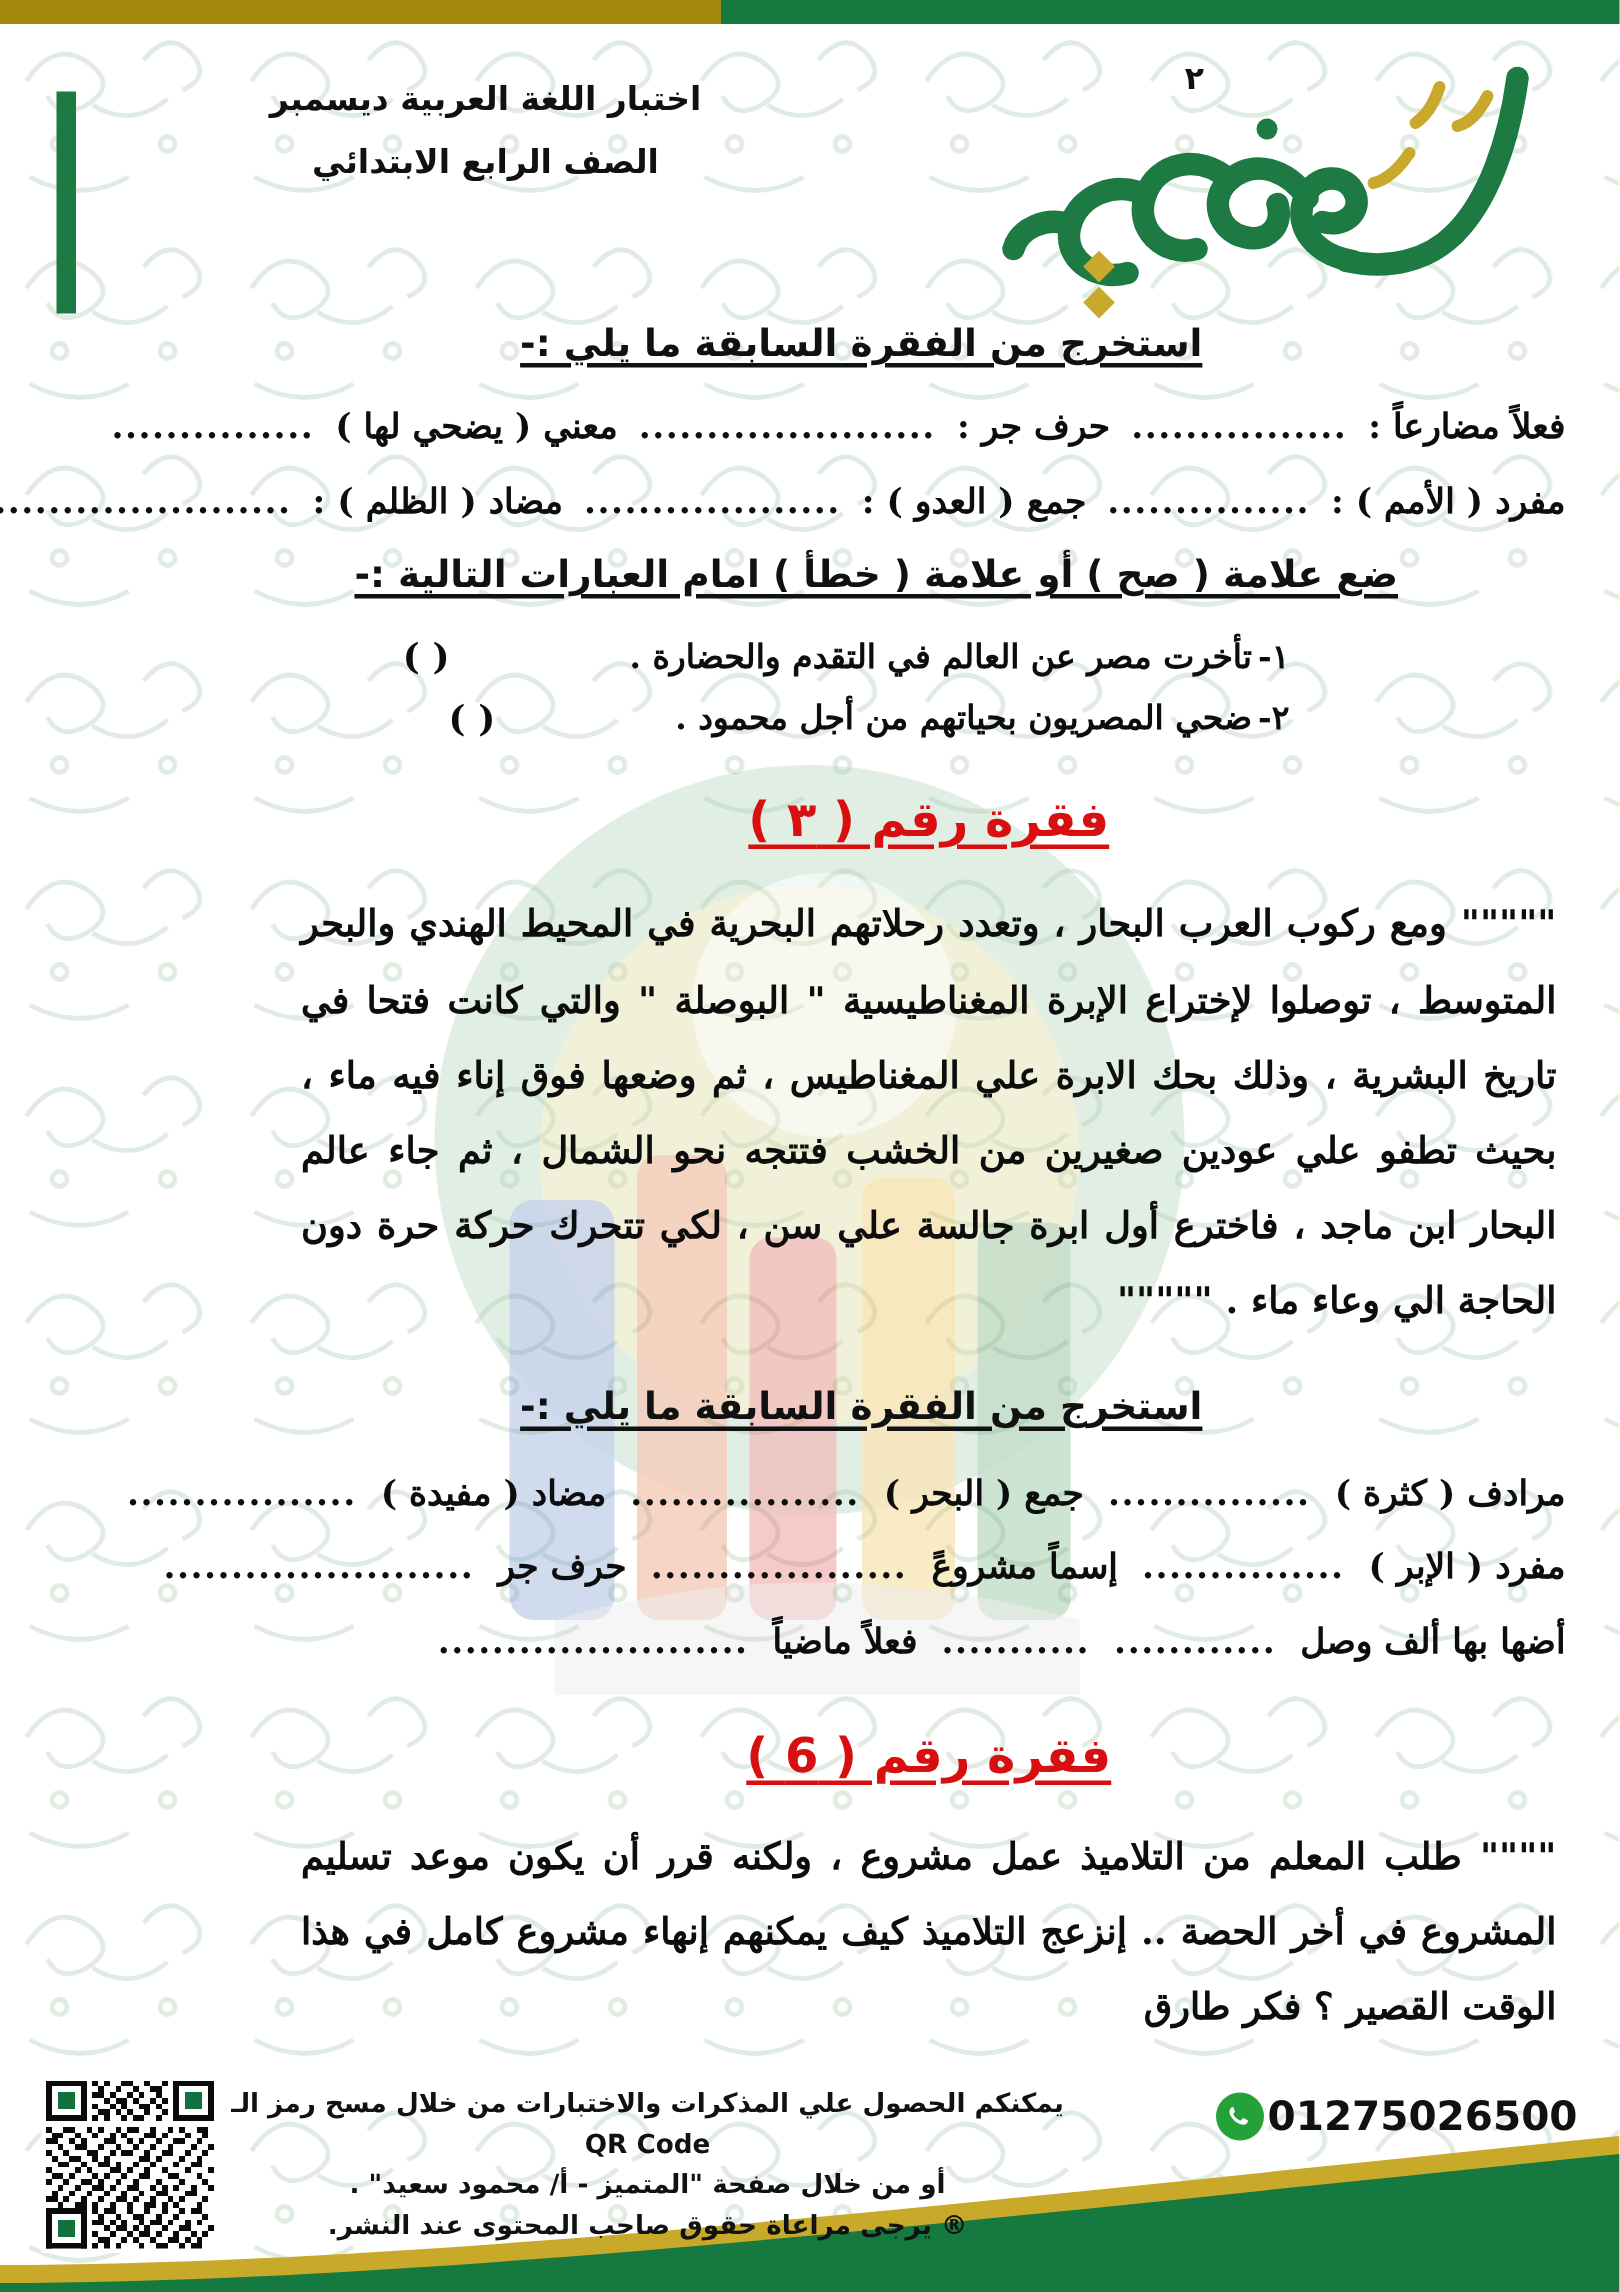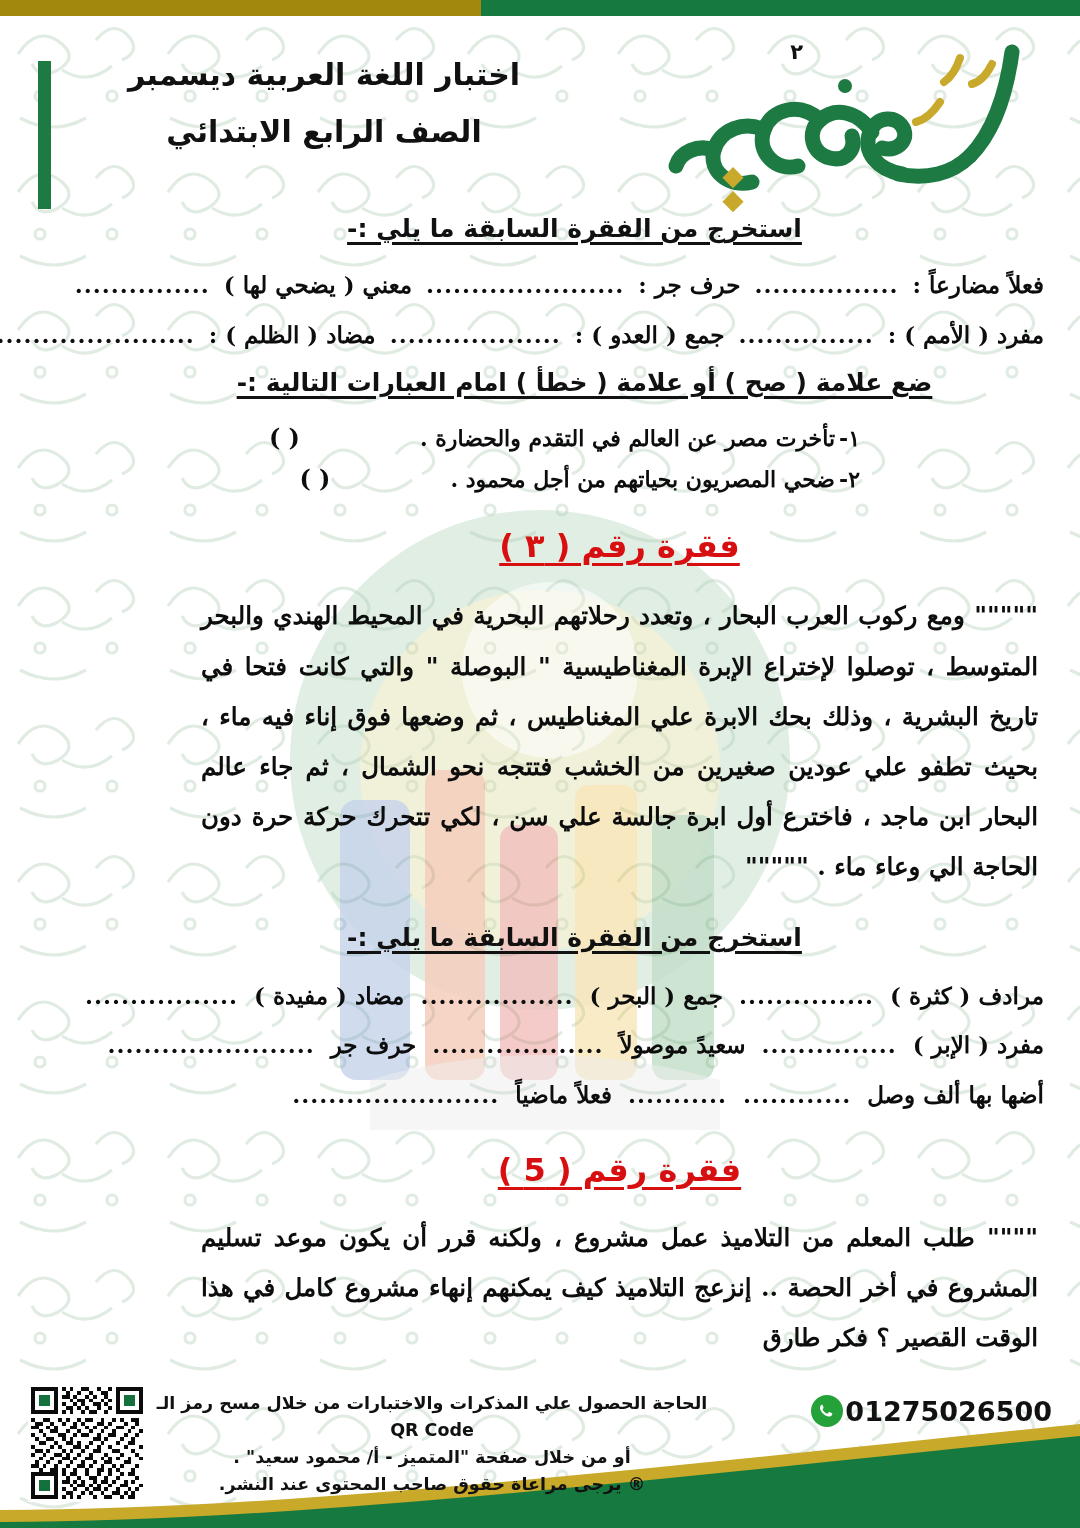--- a/index.html
+++ b/index.html
@@ -76,21 +76,21 @@
   }
   .title-block {
     position: absolute;
     left: 64px;
     top: 30px;
     width: 520px;
     text-align: center;
     direction: rtl;
   }
   .title-line {
-    font-size: 30px;
+    font-size: 22px;
     font-weight: bold;
     color: #111111;
     letter-spacing: 0.5px;
     line-height: 1.9;
     white-space: nowrap;
   }
   .title-bar {
     position: absolute;
     left: 38px;
     top: 45px;
@@ -366,39 +366,39 @@
         <span class="dots">.................</span>
         <span>مضاد ( مفيدة )</span>
         <span class="dots">.................</span>
       </div>
     </div>
 
     <div class="row" style="margin-top:14px; padding-right:36px; padding-left:26px;">
       <div class="fill-row" style="display:flex; justify-content:flex-start; gap:16px;">
         <span>مفرد ( الإبر )</span>
         <span class="dots">...............</span>
-        <span>سعيدً موصولاً</span>
+        <span>إسماً مشروعً</span>
         <span class="dots">...................</span>
         <span>حرف جر</span>
         <span class="dots">.......................</span>
       </div>
     </div>
 
     <div class="row" style="margin-top:14px; padding-right:36px; padding-left:26px;">
       <div class="fill-row" style="display:flex; justify-content:flex-start; gap:16px;">
         <span>أضها بها ألف وصل</span>
         <span class="dots">............</span>
         <span class="dots">...........</span>
         <span>فعلاً ماضياً</span>
         <span class="dots">.......................</span>
       </div>
     </div>
 
     <div class="row" style="margin-top:38px; text-align:center;">
-      <span class="para-head-red">فقرة رقم ( 5 )</span>
+      <span class="para-head-red">فقرة رقم ( 6 )</span>
     </div>
     <div class="row passage" style="margin-top:24px; padding-right:42px; padding-left:42px;">"""" طلب المعلم من التلاميذ عمل مشروع ، ولكنه قرر أن يكون موعد تسليم المشروع في أخر الحصة .. إنزعج التلاميذ كيف يمكنهم إنهاء مشروع كامل في هذا الوقت القصير ؟ فكر طارق</div>
 
   </div>
 
   <div class="footer">
     <svg class="footer-band" viewBox="0 0 1080 158" preserveAspectRatio="none">
       <path d="M0 158 L0 140 C300 140 700 92 1080 54 L1080 158 Z" fill="#c8a92a"></path>
       <path d="M0 158 L0 152 C300 152 700 104 1080 66 L1080 158 Z" fill="#16793f"></path>
     </svg>
@@ -409,21 +409,21 @@
             <svg viewBox="0 0 34 34">
               <circle cx="17" cy="17" r="16" fill="#25a13a"></circle>
               <path d="M12.4 10.6c-.5 0-1 .2-1.4.7-.5.5-1 1.4-1 2.8 0 1.5 1 2.9 1.2 3.1.1.2 2 3.3 5 4.5 2.5 1 3 .8 3.6.8.6-.1 1.9-.8 2.2-1.5.3-.8.3-1.4.2-1.5-.1-.1-.3-.2-.6-.4-.3-.2-1.9-.9-2.2-1-.3-.1-.5-.2-.7.2-.2.3-.8 1-1 1.2-.2.2-.4.2-.7.1-.3-.2-1.4-.5-2.6-1.6-1-.9-1.6-2-1.8-2.3-.2-.3 0-.5.1-.7l.5-.6c.2-.2.2-.3.3-.6.1-.2 0-.4 0-.6-.1-.2-.7-1.7-.9-2.3-.2-.5-.5-.4-.7-.4z" fill="#fff"></path>
             </svg>
           </span>
           <span class="contact-text">01275026500</span>
         </div>
       </div>
 
       <div class="foot-ar">
-        <div>الحاجة الحصول علي المذكرات والاختبارات من خلال مسح رمز الـ QR Code</div>
+        <div>يمكنكم الحصول علي المذكرات والاختبارات من خلال مسح رمز الـ QR Code</div>
         <div>أو من خلال صفحة "المتميز - أ/ محمود سعيد" .</div>
         <div>® يرجى مراعاة حقوق صاحب المحتوى عند النشر.</div>
       </div>
 
       <div class="qr">
         <svg viewBox="0 0 29 29" shape-rendering="crispEdges">
           <rect width="29" height="29" fill="#fff"></rect>
           <g fill="#0a0a0a">
             <rect x="0" y="0" width="7" height="1"></rect>
               <rect x="0" y="6" width="7" height="1"></rect>

